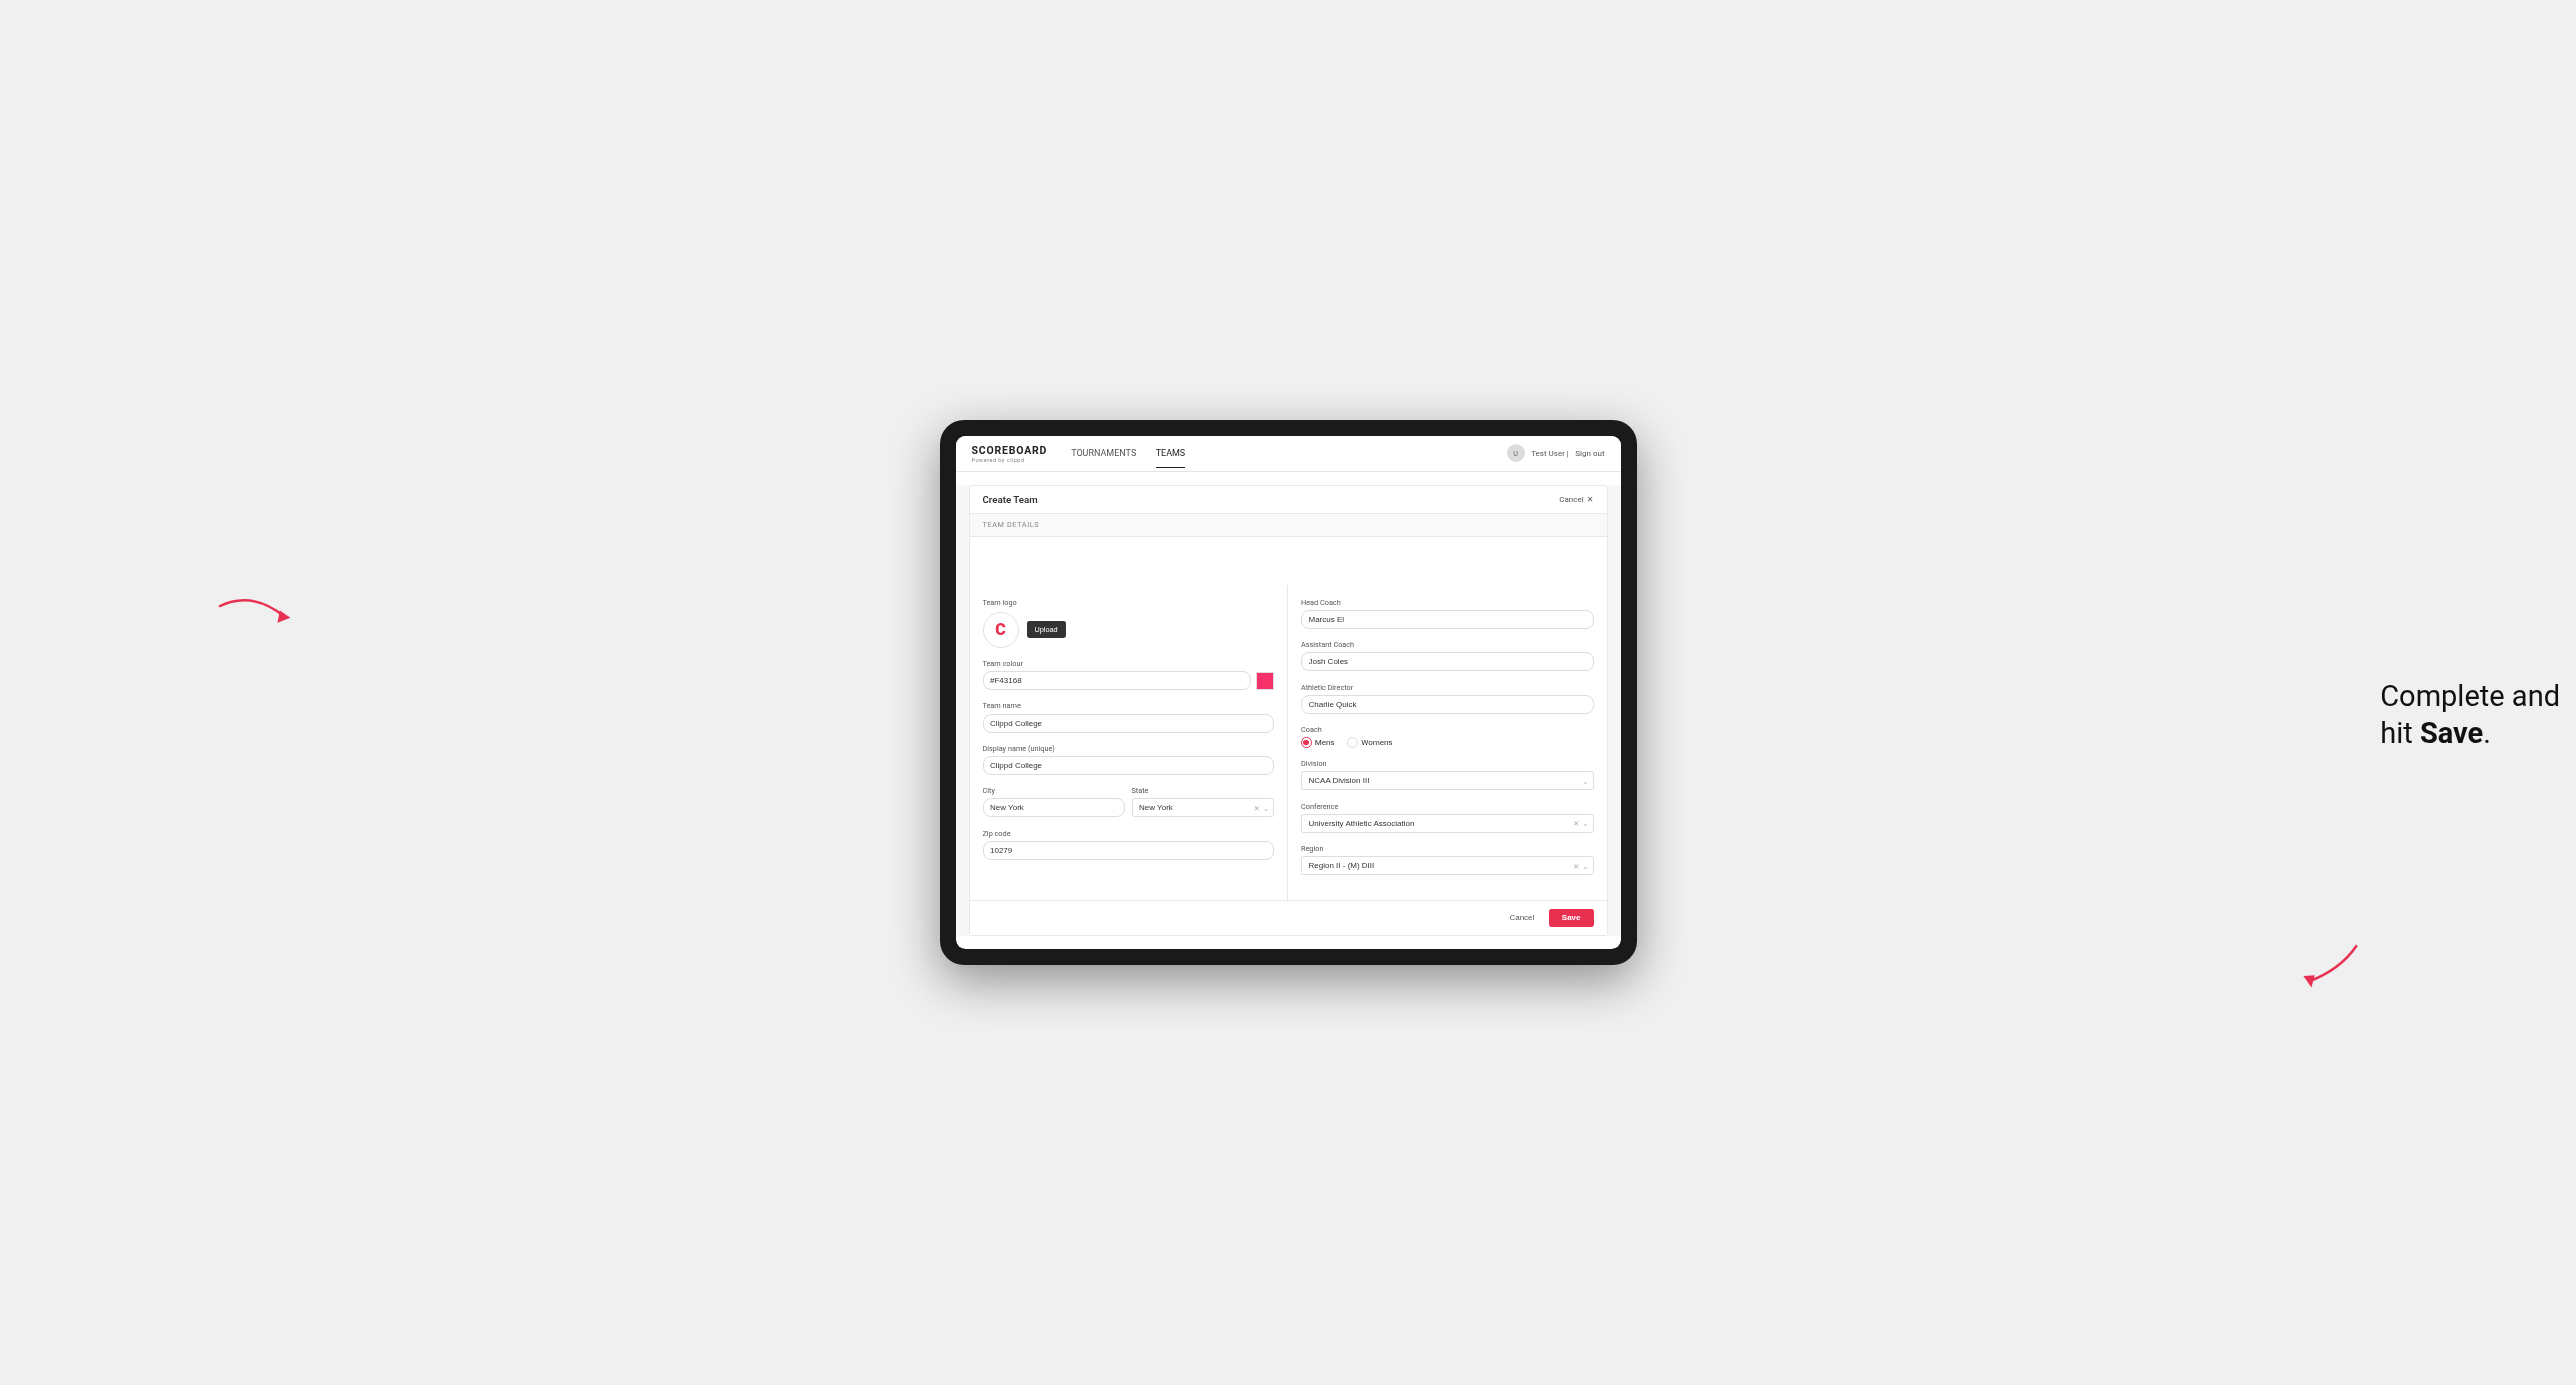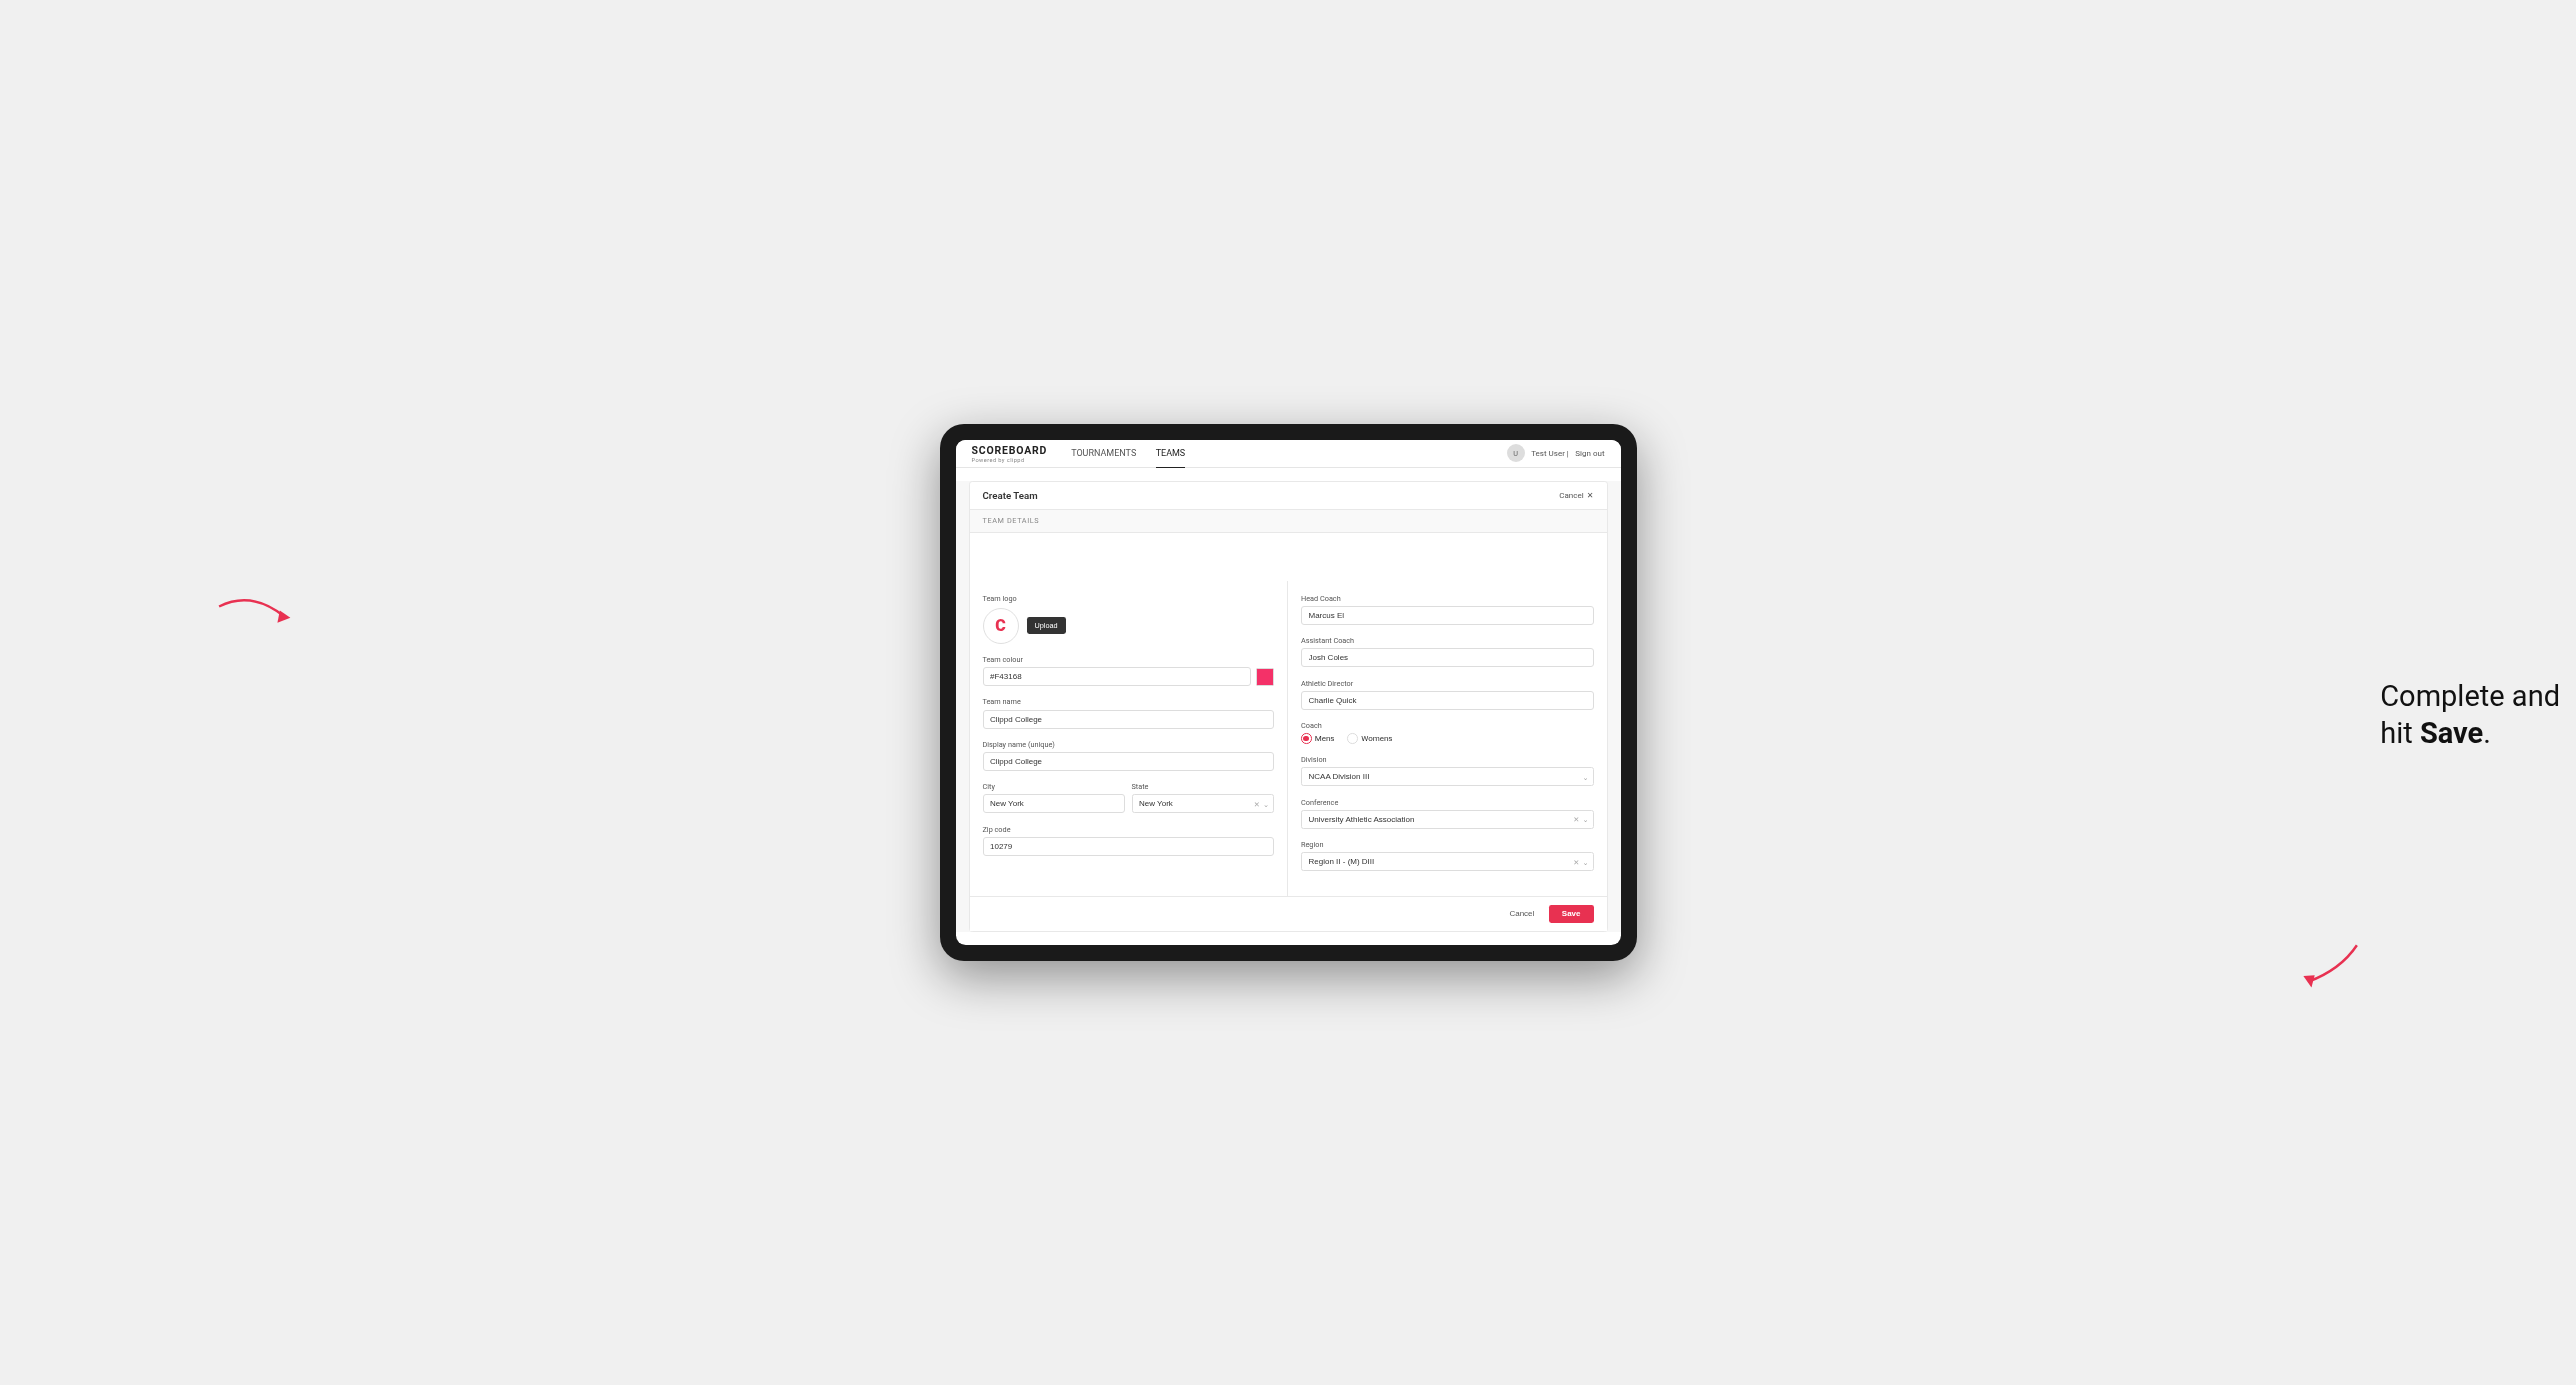--- a/index.html
+++ b/index.html
@@ -83,21 +83,21 @@
       overflow: hidden;
     }
 
     
     .navbar {
       background: #fff;
       border-bottom: 0.8px solid #e5e5e5;
       padding: 0 16px;
       display: flex;
       align-items: center;
-      height: 28px;
+      height: 36px;
     }
 
     .logo-area {
       display: flex;
       flex-direction: column;
       margin-right: 24px;
     }
 
     .logo-text {
       font-size: 10.5px;
@@ -224,21 +224,21 @@
     .form-label {
       font-size: 7.3px;
       color: #555;
       margin-bottom: 3.2px;
       display: block;
     }
 
     .form-input {
       width: 100%;
       border: 0.8px solid #ddd;
-      border-radius: 3px;
+      border-radius: 8px;
       padding: 4px 6.5px;
       font-size: 8px;
       color: #333;
       outline: none;
       background: #fff;
     }
 
     
     .logo-upload-area {
       display: flex;

